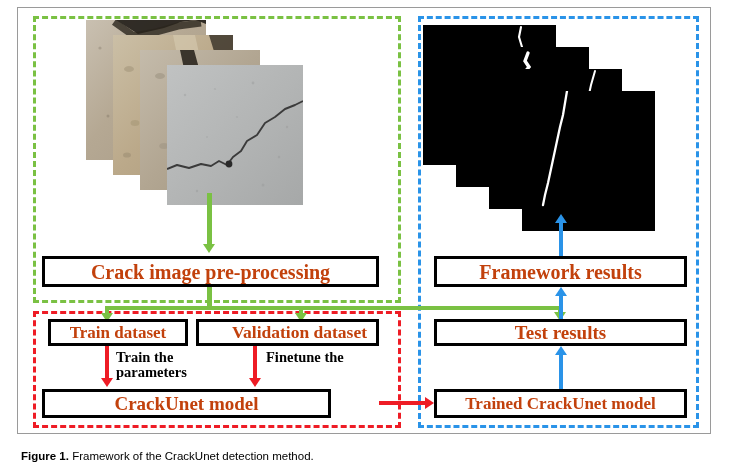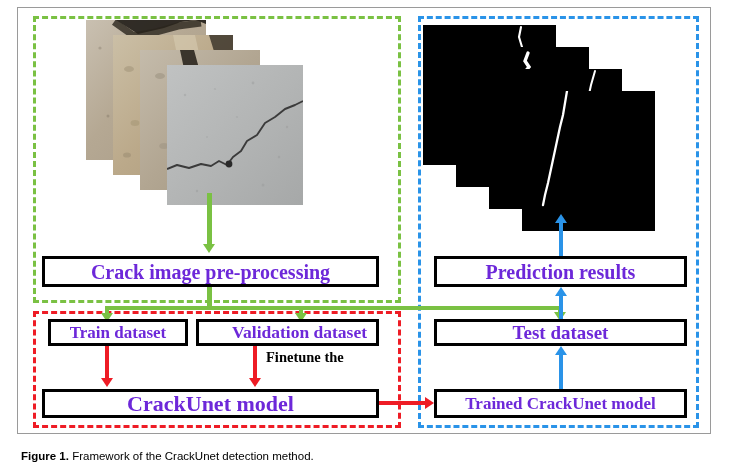--- a/index.html
+++ b/index.html
@@ -59,30 +59,30 @@
   .proc-box {
     position: absolute;
     box-sizing: border-box;
     border: 3px solid #000000;
     background: #ffffff;
     display: flex;
     align-items: center;
     justify-content: center;
     font-family: "Liberation Serif", serif;
     font-weight: bold;
-    color: #6d28d9;
+    color: #c2410c;
     line-height: 1;
     white-space: nowrap;
     z-index: 6;
   }
 
   #box-preprocess  { left: 24px;  top: 248px; width: 337px; height: 31px; font-size: 20px; }
   #box-train-ds    { left: 30px;  top: 311px; width: 140px; height: 27px; font-size: 17px; }
   #box-val-ds      { left: 178px; top: 311px; width: 183px; height: 27px; font-size: 17.5px; padding-left: 24px; }
-  #box-crackunet   { left: 24px;  top: 381px; width: 337px; height: 29px; font-size: 22px; }
+  #box-crackunet   { left: 24px;  top: 381px; width: 289px; height: 29px; font-size: 19px; }
 
   #box-prediction  { left: 416px; top: 248px; width: 253px; height: 31px; font-size: 20px; }
   #box-test-ds     { left: 416px; top: 311px; width: 253px; height: 27px; font-size: 19px; }
   #box-trained     { left: 416px; top: 381px; width: 253px; height: 29px; font-size: 17px; }
 
   
   .annot {
     position: absolute;
     font-family: "Liberation Serif", serif;
     font-weight: bold;
@@ -322,26 +322,30 @@
   <div class="arrowhead up-blue" style="left:537px; top:206px;"></div>
 
   <div class="proc-box" id="box-preprocess">Crack image pre-processing</div>
 
   <div class="proc-box" id="box-train-ds">Train dataset</div>
 
   <div class="proc-box" id="box-val-ds">Validation dataset</div>
 
   <div class="proc-box" id="box-crackunet">CrackUnet model</div>
 
-  <div class="proc-box" id="box-prediction">Prediction results</div>
-
-  <div class="proc-box" id="box-test-ds">Test dataset</div>
+  <div class="proc-box" id="box-prediction">Framework results</div>
+
+  <div class="proc-box" id="box-test-ds">Test results</div>
 
   <div class="proc-box" id="box-trained">Trained CrackUnet model</div>
 
+  <div class="annot" id="annot-train">
+    <div>Train the</div>
+    <div>parameters</div>
+  </div>
 
   <div class="annot" id="annot-finetune">
     <div>Finetune the</div>
   </div>
 
 </div>
 
 <div id="caption">
   <span class="cap-label">Figure 1.</span>
   <span class="cap-text">Framework of the CrackUnet detection method.</span>

